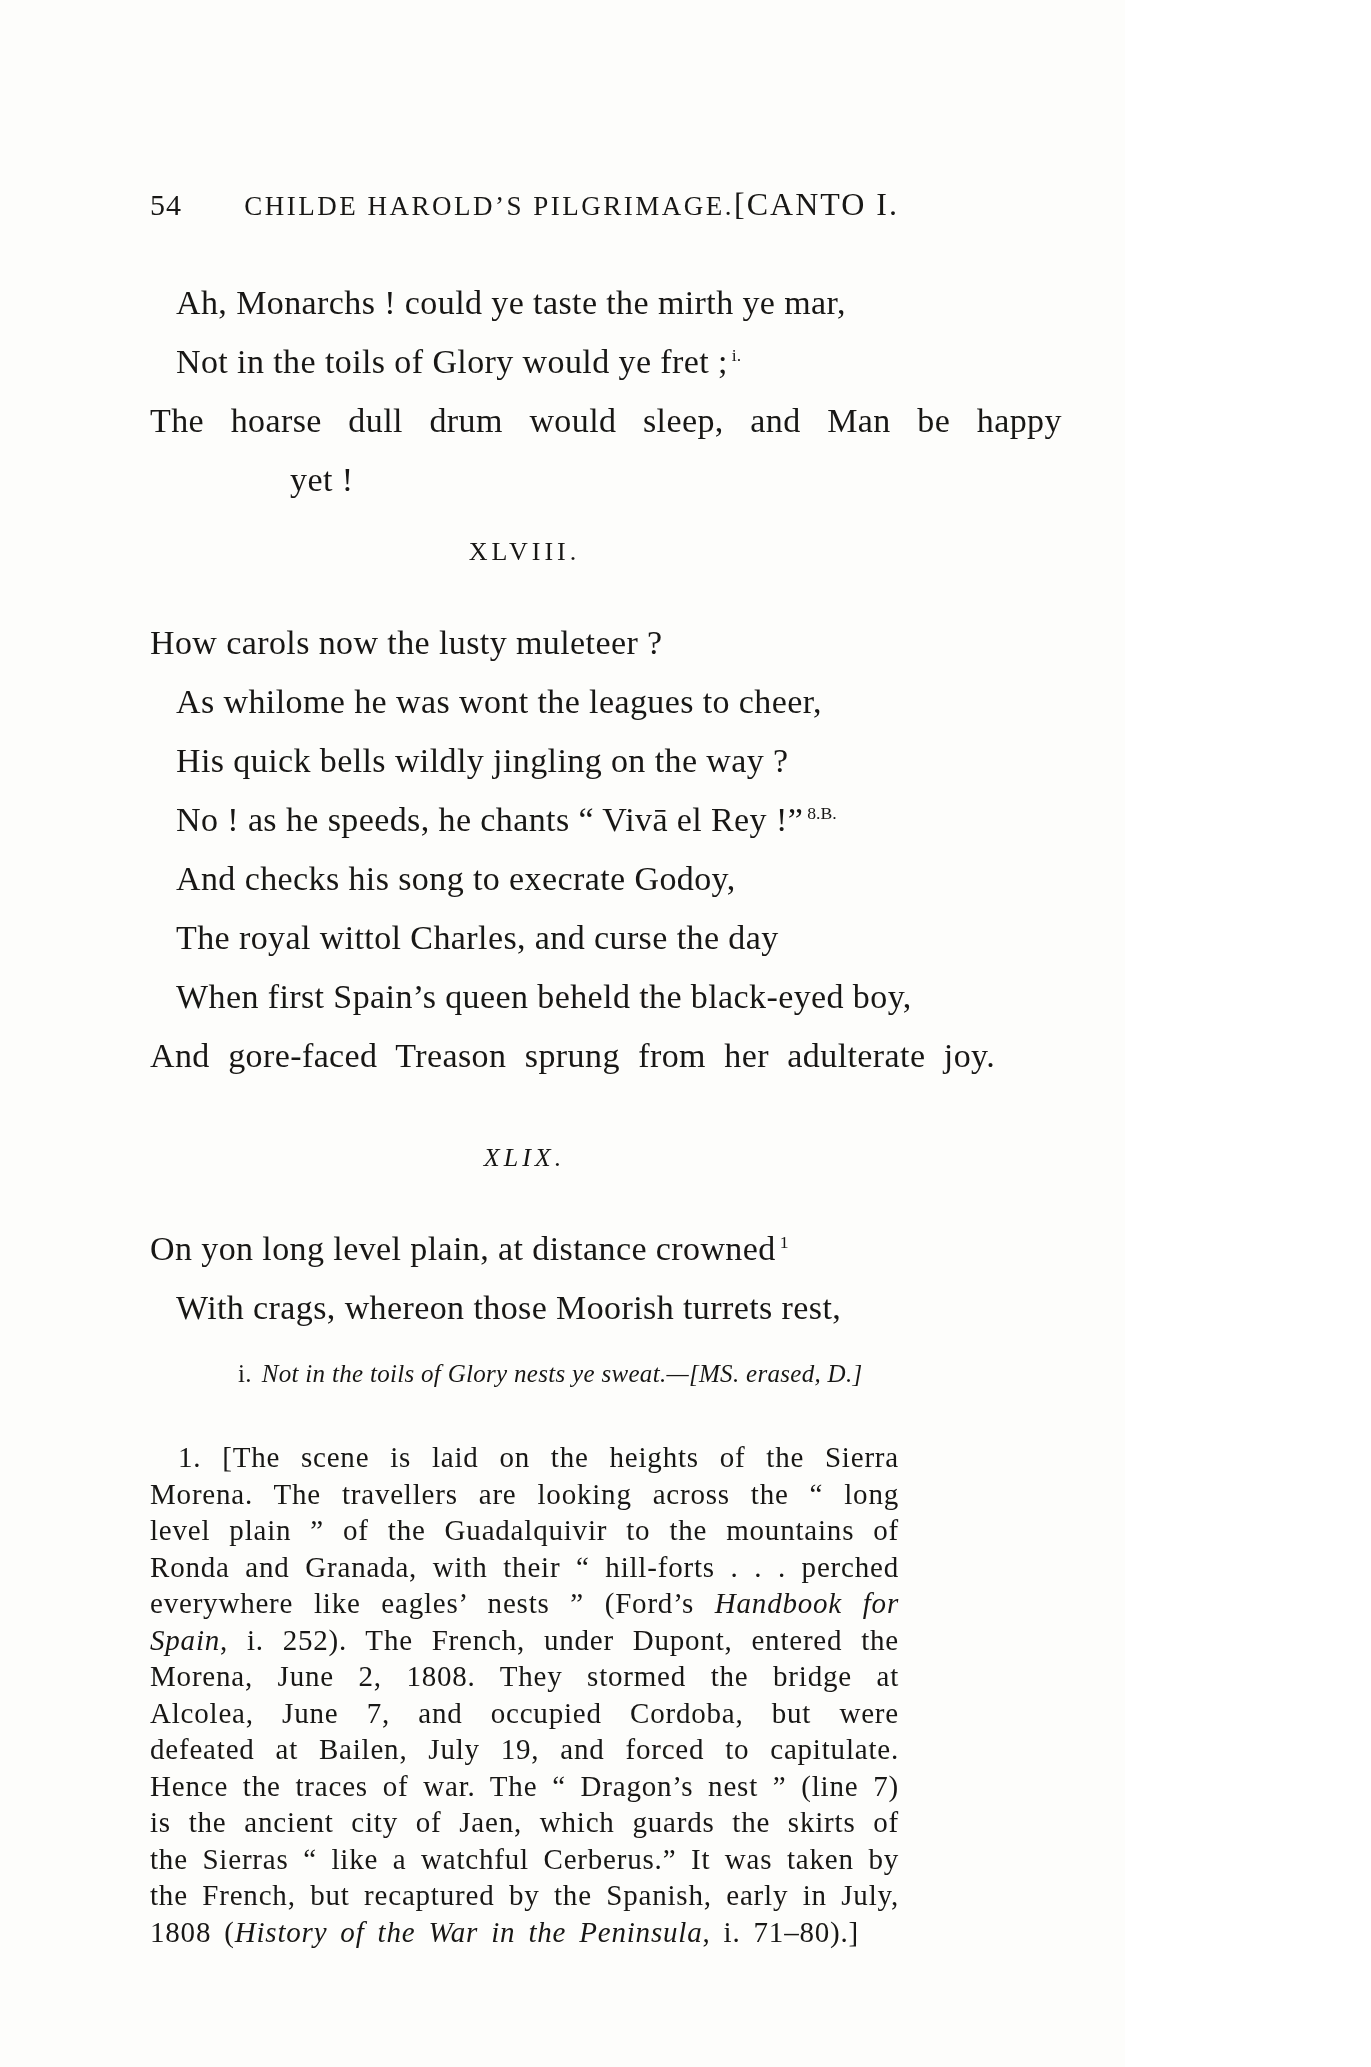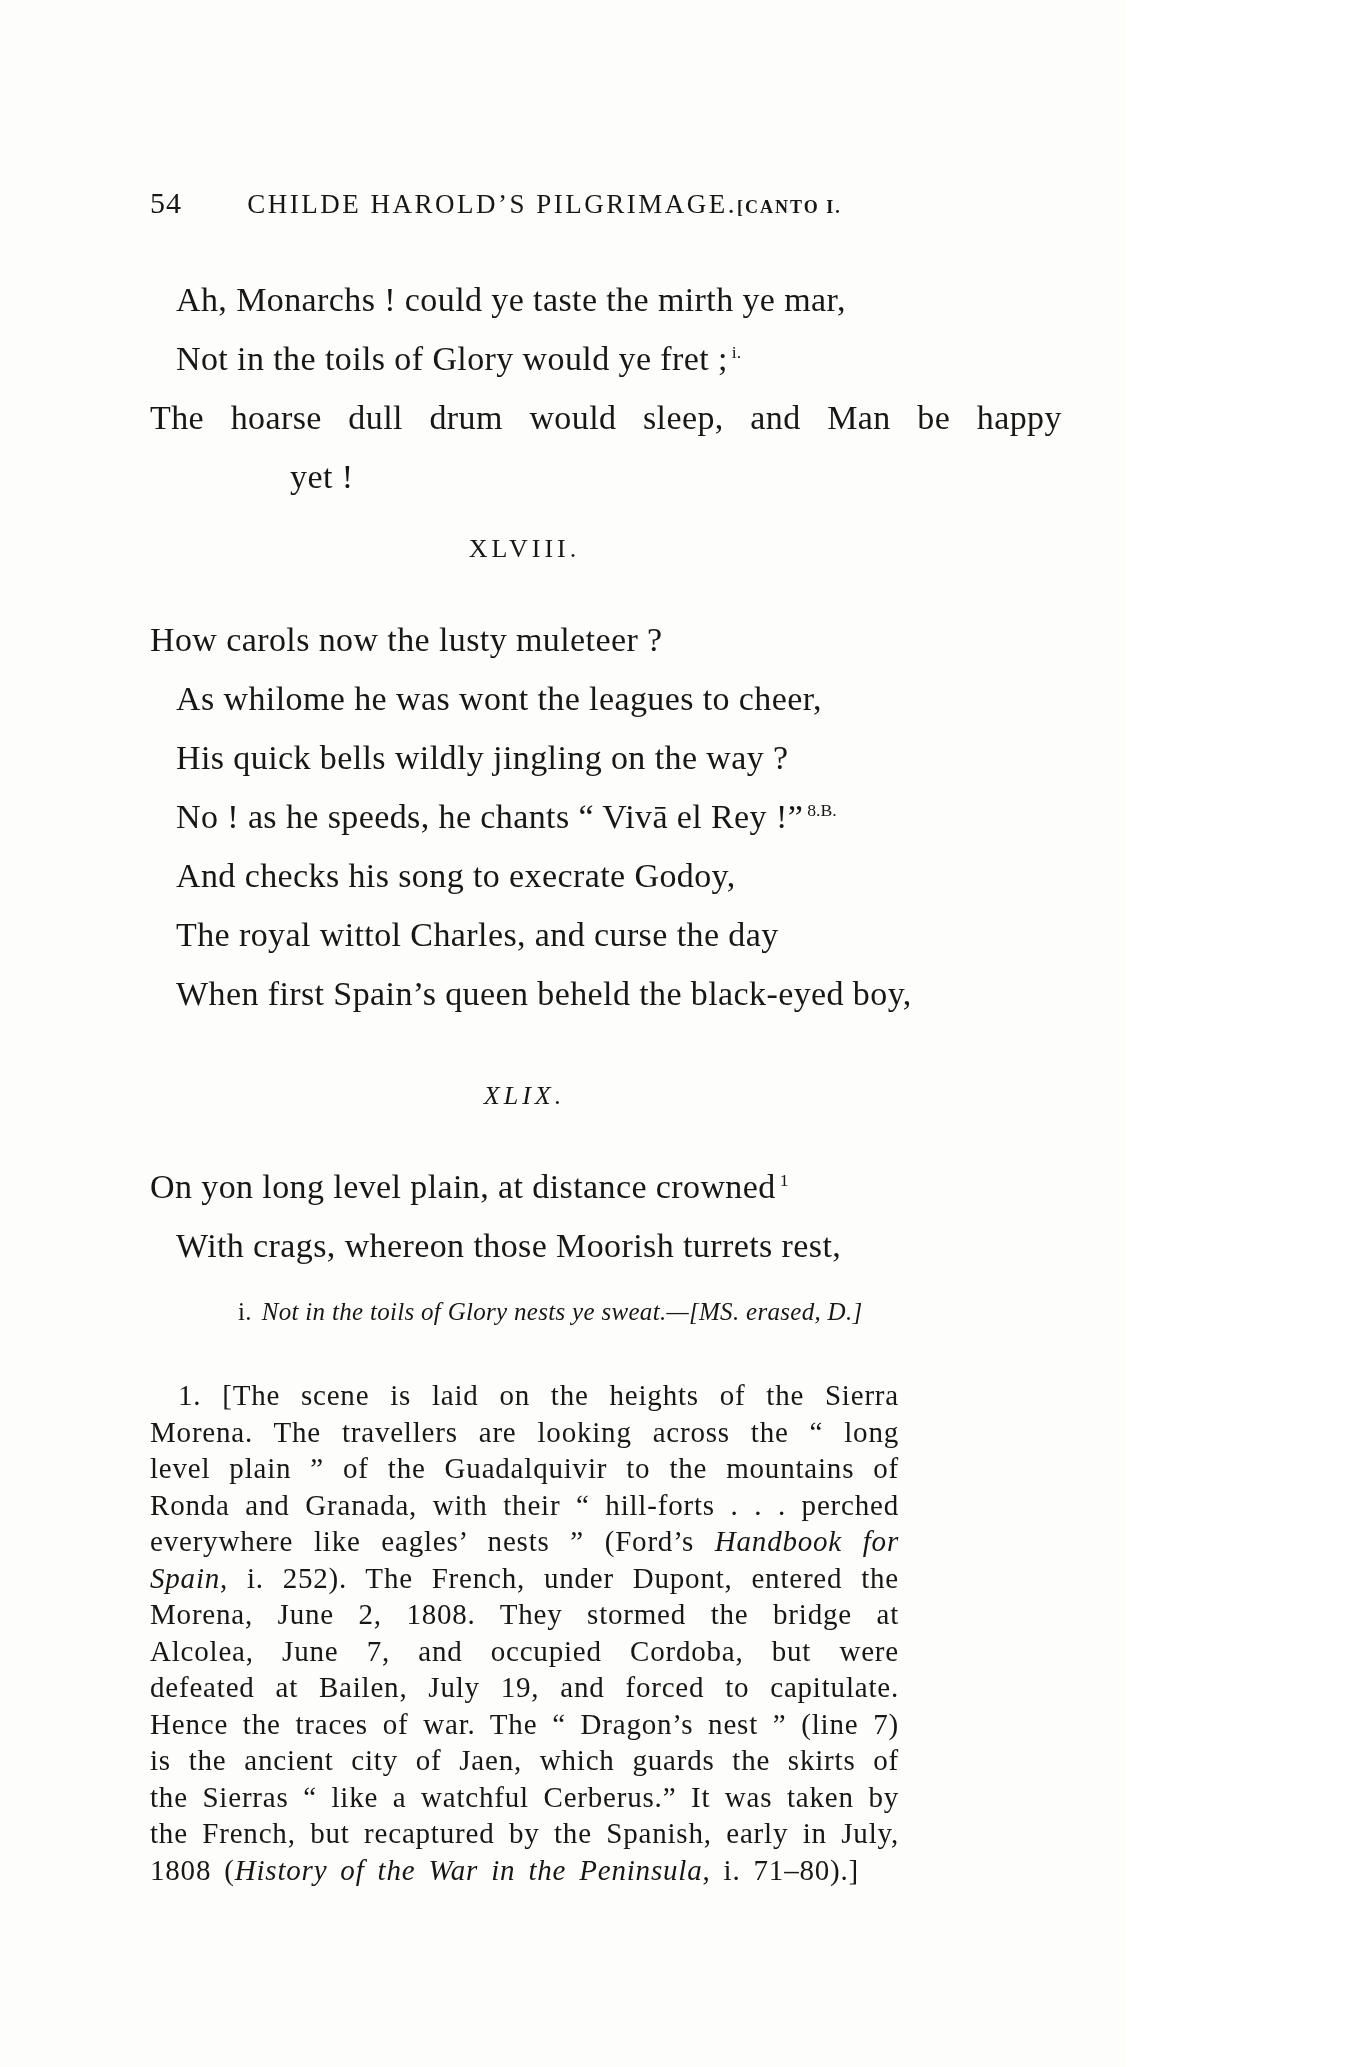--- a/index.html
+++ b/index.html
@@ -9,21 +9,21 @@
     box-sizing:border-box;
     padding:186px 226px 0 150px;
     background:#fdfdfb;
     color:#181715;
     font-family:"Liberation Serif","DejaVu Serif",serif;
     overflow:hidden;
   }
   .header{display:flex;align-items:baseline;}
   .page-num{width:120px;font-size:30px;letter-spacing:1px;}
   .running-title{flex:1;text-align:center;font-size:27px;letter-spacing:2.5px;white-space:nowrap;}
-  .canto{width:200px;font-size:18px;letter-spacing:2px;white-space:nowrap;font-weight:bold;}
+  .canto{width:200px;font-size:32px;letter-spacing:2px;white-space:nowrap;}
 
   .poem{font-size:34px;line-height:59px;letter-spacing:0.4px;}
   .stanza-first{margin-top:50px;}
   .line{white-space:nowrap;}
   .line.indent{padding-left:26px;}
   .line.indent-deep{padding-left:140px;}
   .line.stretch{word-spacing:0.52em;}
   .line.stretch2{word-spacing:0.28em;}
   sup.fn-mark{font-size:0.52em;vertical-align:super;letter-spacing:0;line-height:0;margin-left:4px;}
 
@@ -70,20 +70,21 @@
   <h2 class="stanza-heading h-xlviii">XLVIII.</h2>
 
   <div class="poem">
     <div class="line"><span>How carols now the lusty muleteer ?</span></div>
     <div class="line indent"><span>As whilome he was wont the leagues to cheer,</span></div>
     <div class="line indent"><span>His quick bells wildly jingling on the way ?</span></div>
     <div class="line indent"><span>No ! as he speeds, he chants “ Vivā el Rey !”</span><sup class="fn-mark">8.B.</sup></div>
     <div class="line indent"><span>And checks his song to execrate Godoy,</span></div>
     <div class="line indent"><span>The royal wittol Charles, and curse the day</span></div>
     <div class="line indent"><span>When first Spain’s queen beheld the black-eyed boy,</span></div>
+    <div class="line stretch2"><span>And gore-faced Treason sprung from her adulterate joy.</span></div>
   </div>
 
   <h2 class="stanza-heading h-xlix">XLIX.</h2>
 
   <div class="poem">
     <div class="line"><span>On yon long level plain, at distance crowned</span><sup class="fn-mark">1</sup></div>
     <div class="line indent"><span>With crags, whereon those Moorish turrets rest,</span></div>
   </div>
 
   <div class="footnote-variant">

